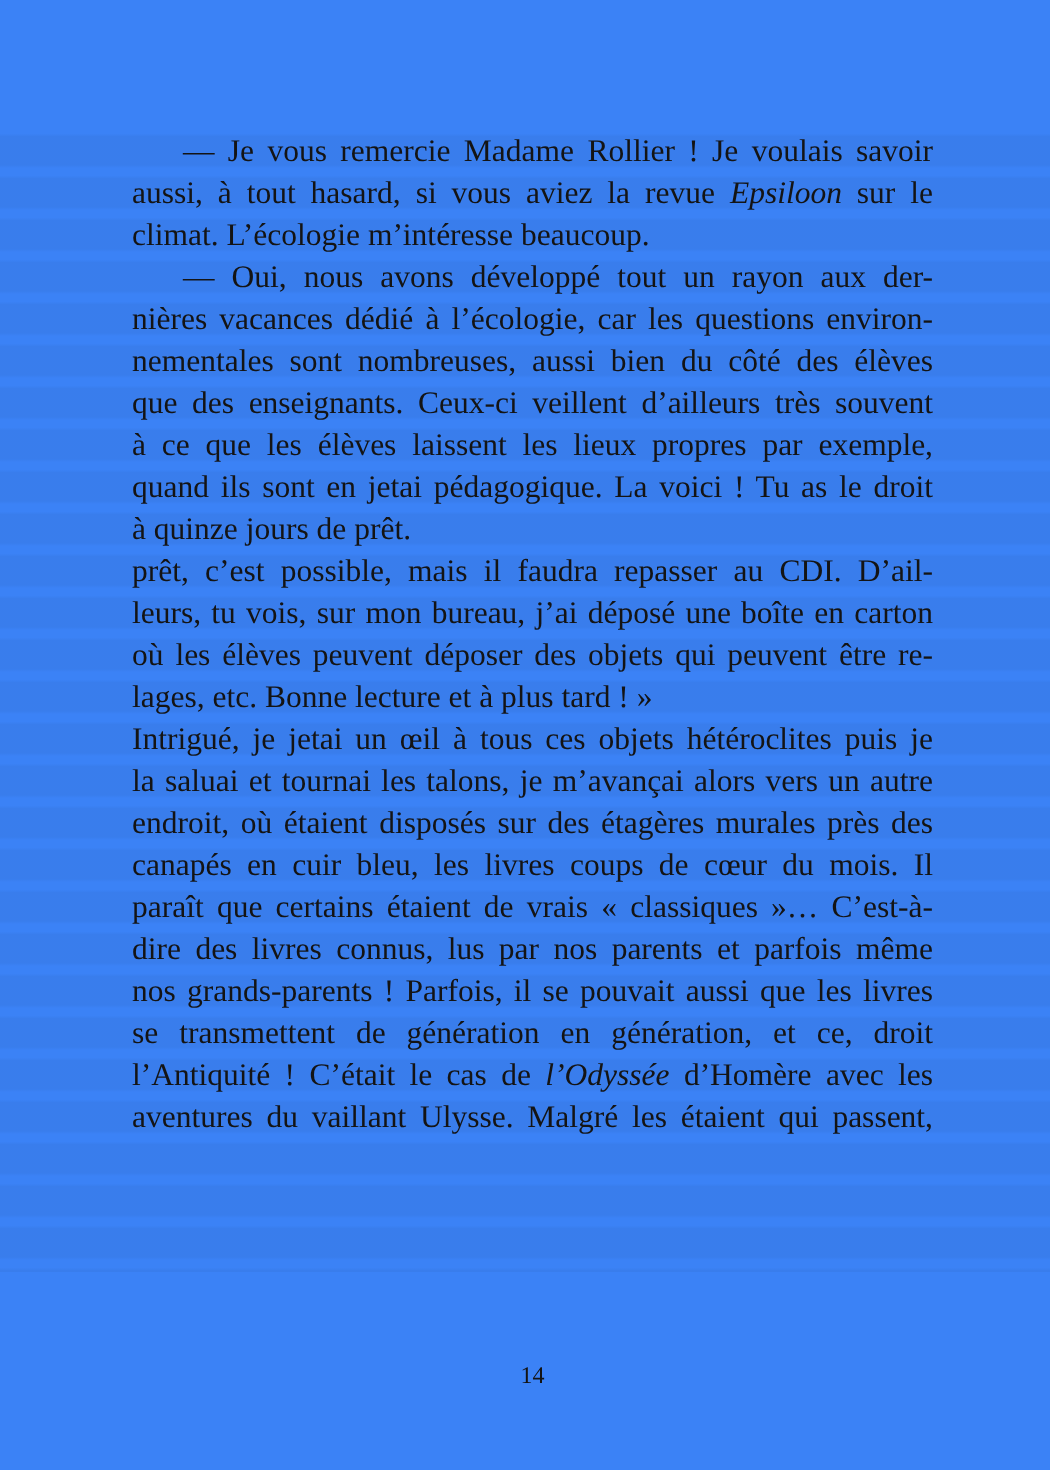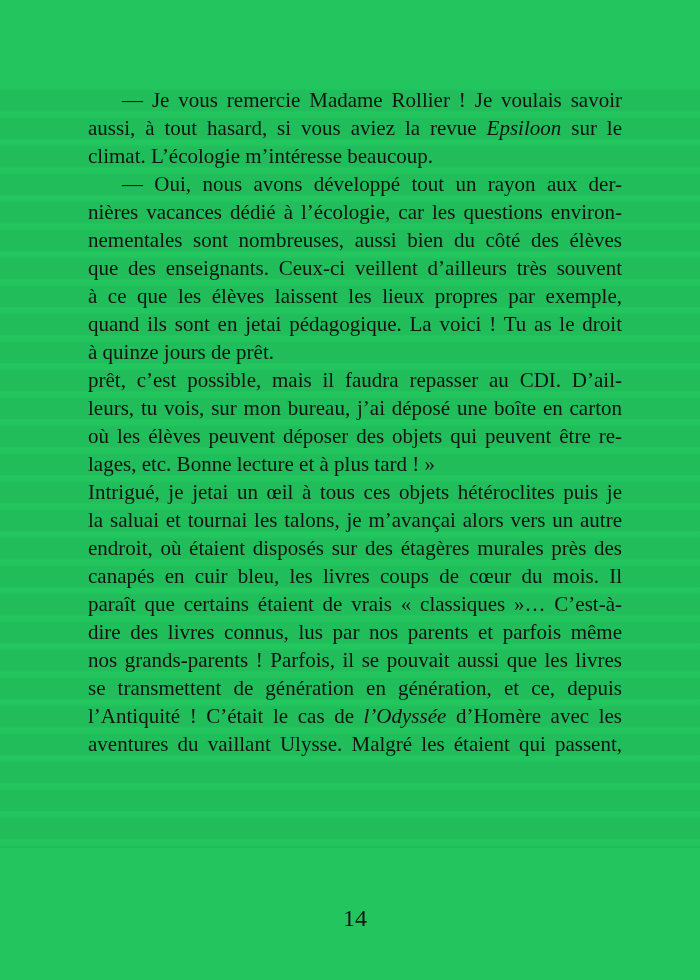--- a/index.html
+++ b/index.html
@@ -4,21 +4,21 @@
 <style>
   html, body {
     margin: 0;
     padding: 0;
     background: #ffffff;
   }
   .page {
     position: relative;
     width: 700px;
     height: 980px;
-    background: #22c55e;
+    background: #3b82f6;
     overflow: hidden;
     font-family: "Liberation Serif", "DejaVu Serif", serif;
     color: #141414;
   }
   
   .scan-bands {
     position: absolute;
     left: 0;
     top: 86px;
     width: 700px;
@@ -57,21 +57,21 @@
   }
   .line em {
     font-style: italic;
   }
   .page-number {
     position: absolute;
     left: 88px;
     top: 904px;
     width: 534px;
     text-align: center;
-    font-size: 24px;
+    font-size: 16px;
     line-height: 28px;
   }
 </style>
 </head>
 <body>
 
 <div class="page">
   <div class="scan-bands"></div>
   <div class="text-block" id="text-block">
       <div class="paragraph">
@@ -95,19 +95,19 @@
         <div class="line"><span>lages, etc. Bonne lecture et à plus tard ! »</span></div>
       </div>
       <div class="paragraph">
         <div class="line just"><span>Intrigué, je jetai un œil à tous ces objets hétéroclites puis je</span></div>
         <div class="line just"><span>la saluai et tournai les talons, je m’avançai alors vers un autre</span></div>
         <div class="line just"><span>endroit, où étaient disposés sur des étagères murales près des</span></div>
         <div class="line just"><span>canapés en cuir bleu, les livres coups de cœur du mois. Il</span></div>
         <div class="line just"><span>paraît que certains étaient de vrais « classiques »… C’est-à-</span></div>
         <div class="line just"><span>dire des livres connus, lus par nos parents et parfois même</span></div>
         <div class="line just"><span>nos grands-parents ! Parfois, il se pouvait aussi que les livres</span></div>
-        <div class="line just"><span>se transmettent de génération en génération, et ce, depuis</span></div>
+        <div class="line just"><span>se transmettent de génération en génération, et ce, droit</span></div>
         <div class="line just"><span>l’Antiquité ! C’était le cas de </span><em>l’Odyssée</em><span> d’Homère avec les</span></div>
         <div class="line just"><span>aventures du vaillant Ulysse. Malgré les étaient qui passent,</span></div>
       </div>
     </div>
   <div class="page-number">14</div>
 </div>
 
 </body></html>

